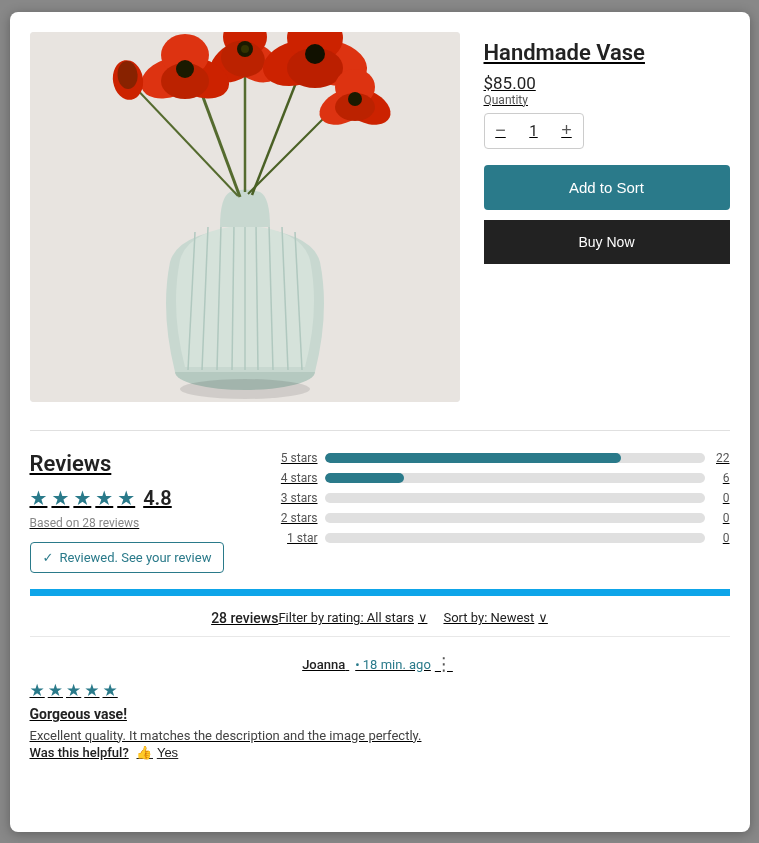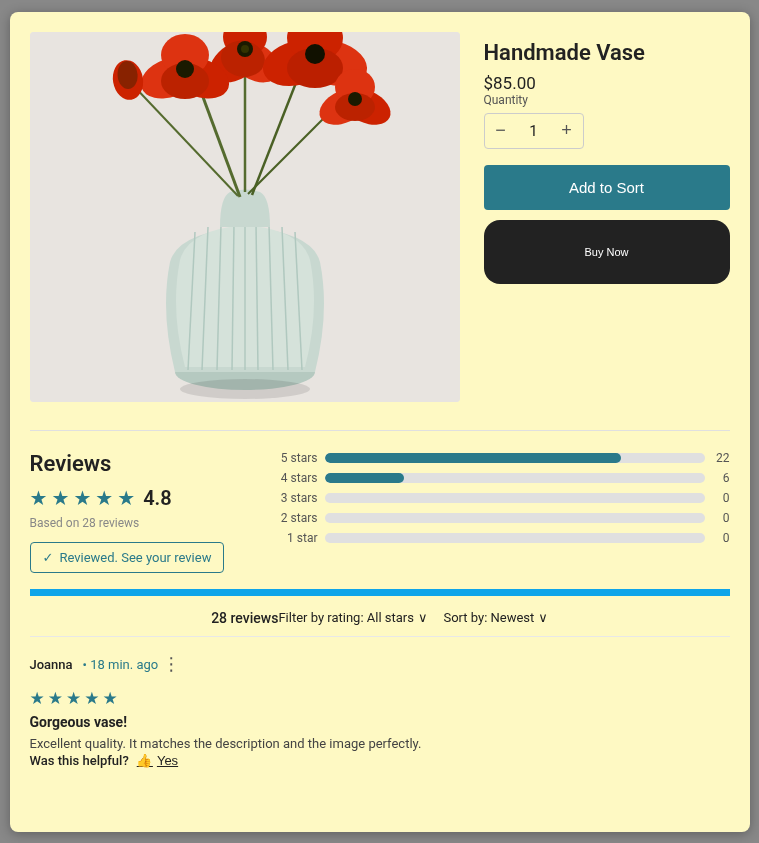--- a/index.html
+++ b/index.html
@@ -5,26 +5,27 @@
     * { box-sizing: border-box; margin: 0; padding: 0; }
     body {
       font-family: -apple-system, BlinkMacSystemFont, 'Segoe UI', Roboto, sans-serif;
       background: #888;
       display: flex;
       justify-content: center;
       align-items: center;
       min-height: 100vh;
     }
     .card {
-      background: #fef9c3;
+      background: #ffffff;
       border-radius: 8px;
       width: 740px;
       min-height: 820px;
       padding: 20px;
       box-shadow: 0 2px 12px rgba(0,0,0,0.3);
+      text-decoration: underline;
     }
     
     .top-section {
       display: flex;
       gap: 24px;
       margin-bottom: 28px;
     }
     .product-image {
       width: 430px;
       height: 370px;
@@ -89,26 +90,26 @@
       color: #fff;
       border: none;
       border-radius: 4px;
       font-size: 15px;
       font-weight: 500;
       cursor: pointer;
       margin-bottom: 10px;
     }
     .btn-buy-now {
       width: 100%;
-      padding: 26px;
+      padding: 14px;
       background: #222;
       color: #fff;
       border: none;
-      border-radius: 16px;
-      font-size: 11px;
+      border-radius: 0;
+      font-size: 14px;
       font-weight: 500;
       cursor: pointer;
     }
 
     
     .reviews-section {
       border-top: 1px solid #e0e0e0;
       padding-top: 20px;
     }
     .reviews-header {
@@ -222,23 +223,23 @@
       align-items: center;
       gap: 4px;
     }
 
     .review-item {
       border-top: 1px solid #e8e8e8;
       padding: 16px 0;
     }
     .review-top {
       display: flex;
-      justify-content: flex-start;
-      align-items: center;
-      margin-bottom: 14px;
+      justify-content: center;
+      align-items: center;
+      margin-bottom: 6px;
     }
     .reviewer-name {
       font-size: 13px;
       color: #222;
       font-weight: 500;
     }
     .review-time {
       font-size: 13px;
       color: #2a7a8a;
       margin-left: 6px;

